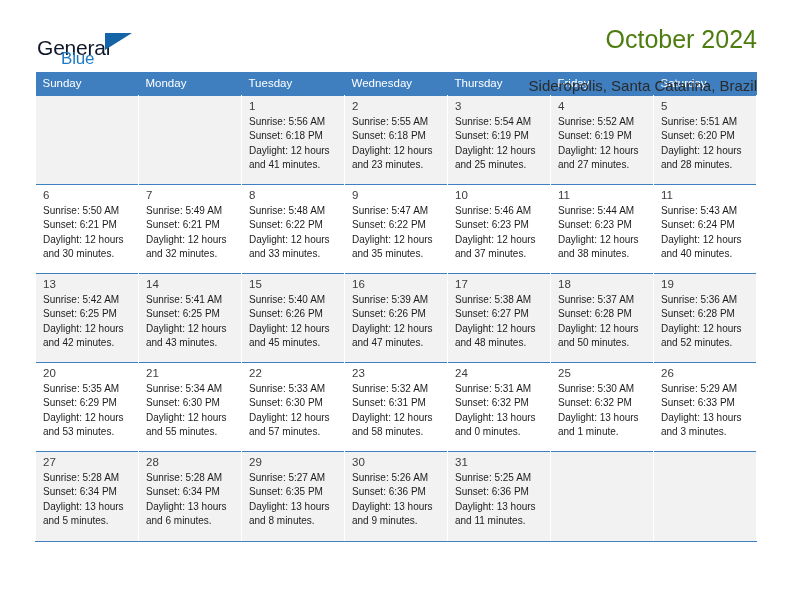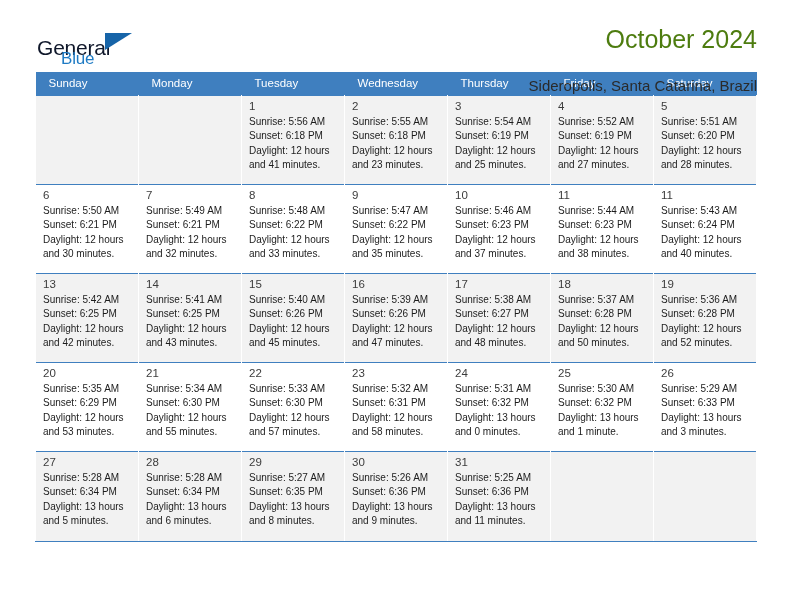--- a/index.html
+++ b/index.html
@@ -79,21 +79,21 @@
     width: 722px;
     border-collapse: collapse;
     table-layout: fixed;
   }
   .calendar th {
     background: #3f7fbf;
     color: #ffffff;
     font-size: 11.5px;
     font-weight: normal;
     text-align: left;
-    padding: 5px 0 6px 13px;
+    padding: 5px 0 6px 7px;
     height: 22px;
     border: none;
   }
   .calendar td {
     vertical-align: top;
     height: 89px;
     padding: 0;
     border-left: 1px solid #ffffff;
     border-right: 1px solid #ffffff;
     border-top: 1px solid #3f7fbf;

